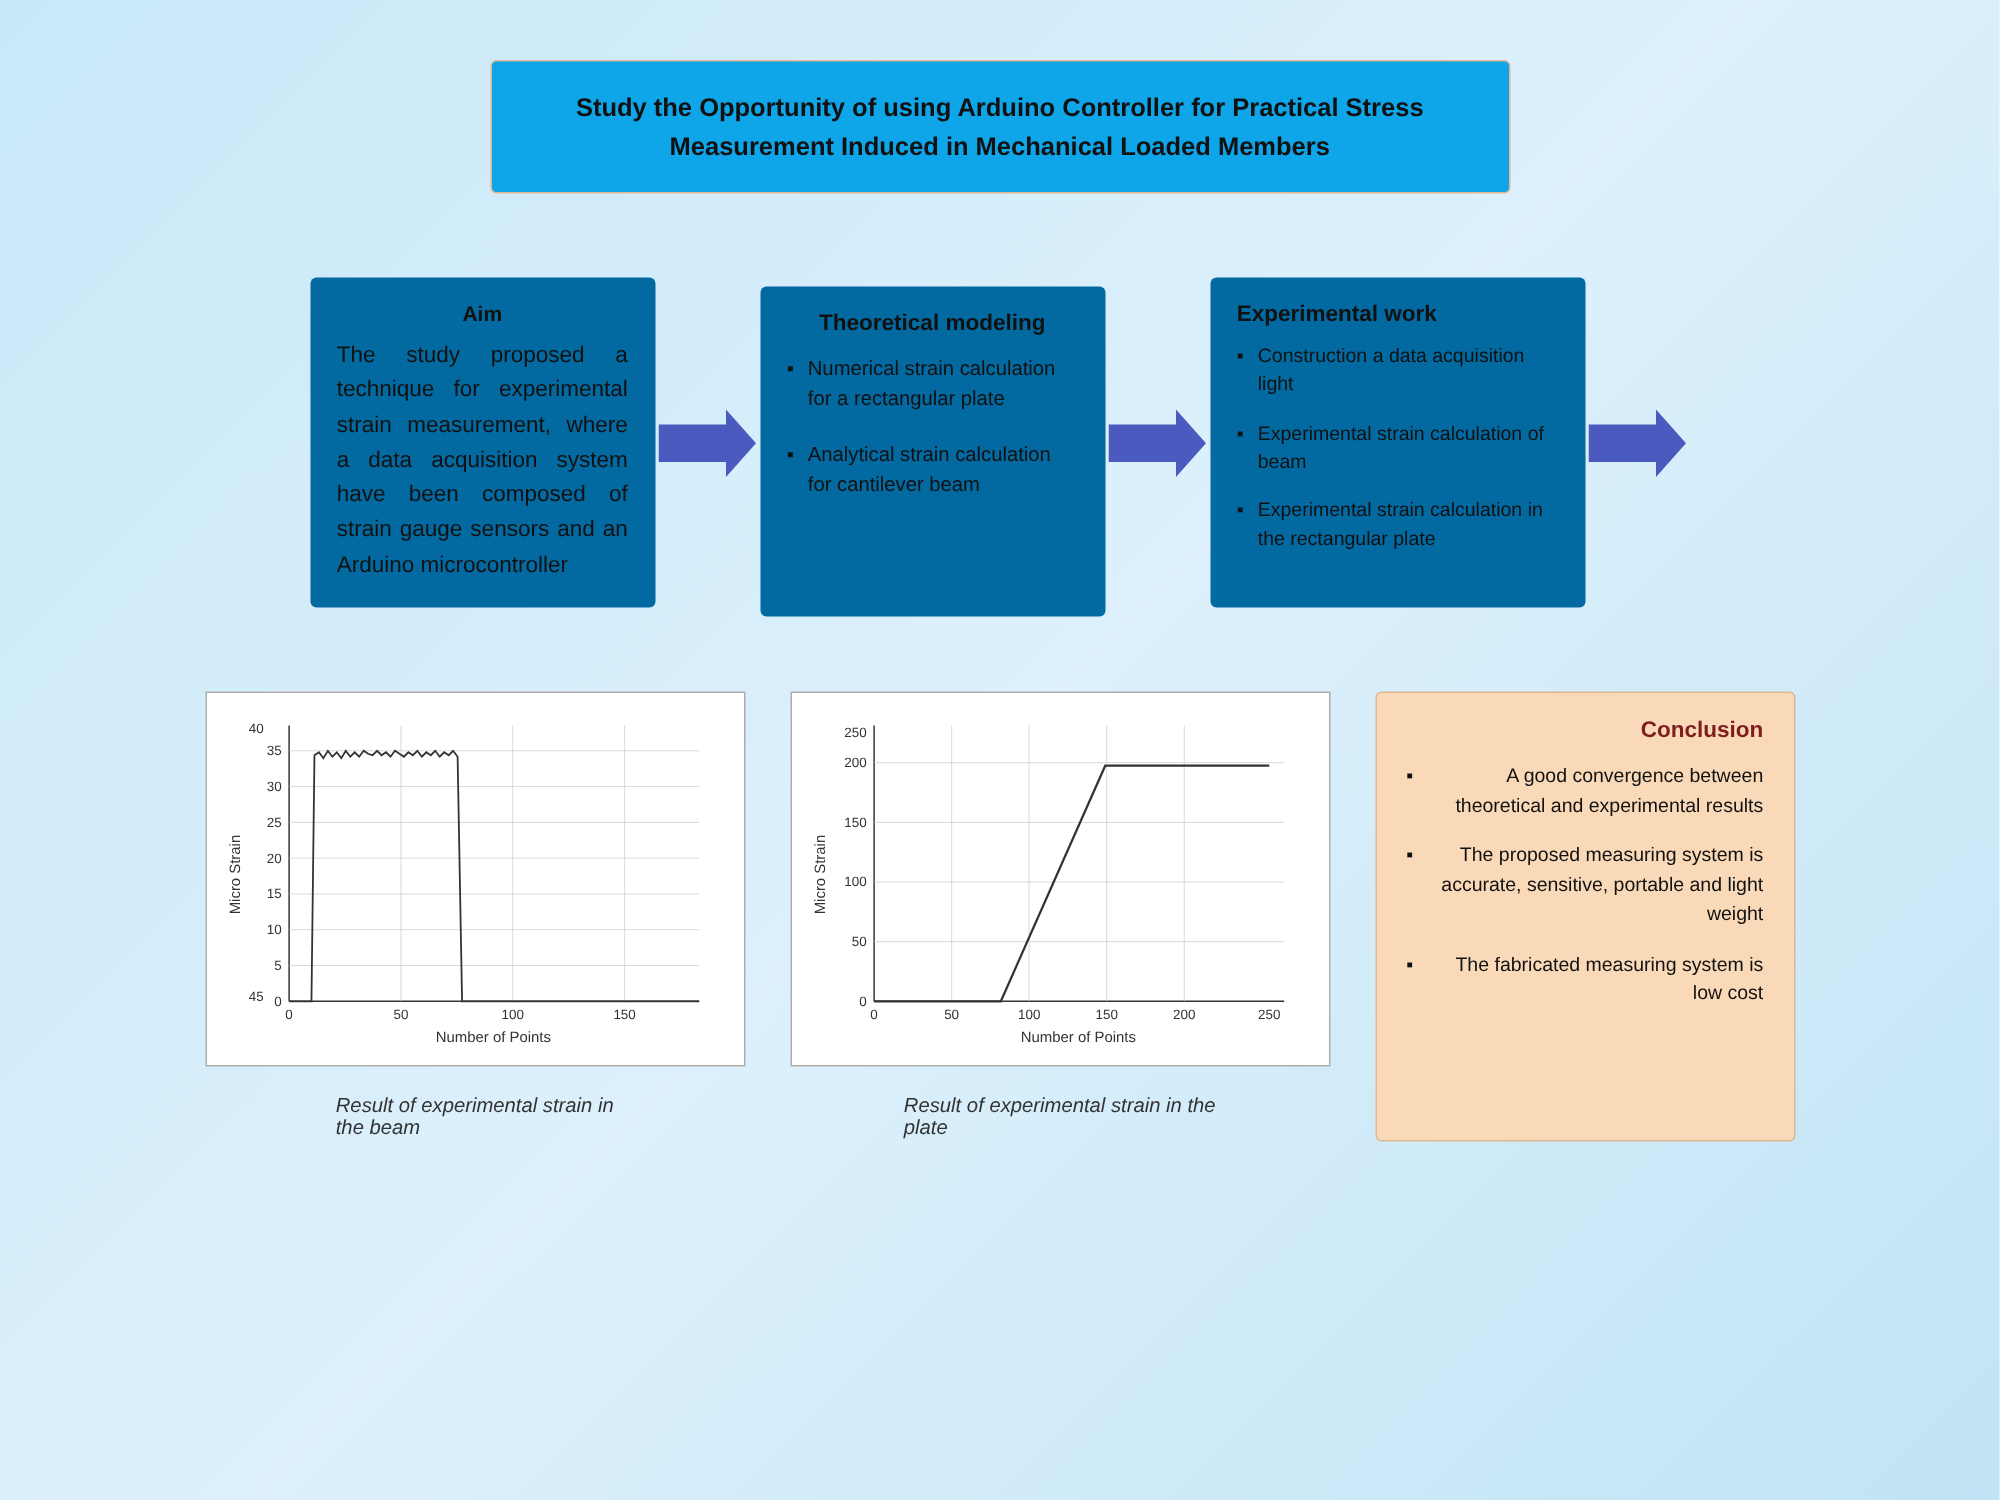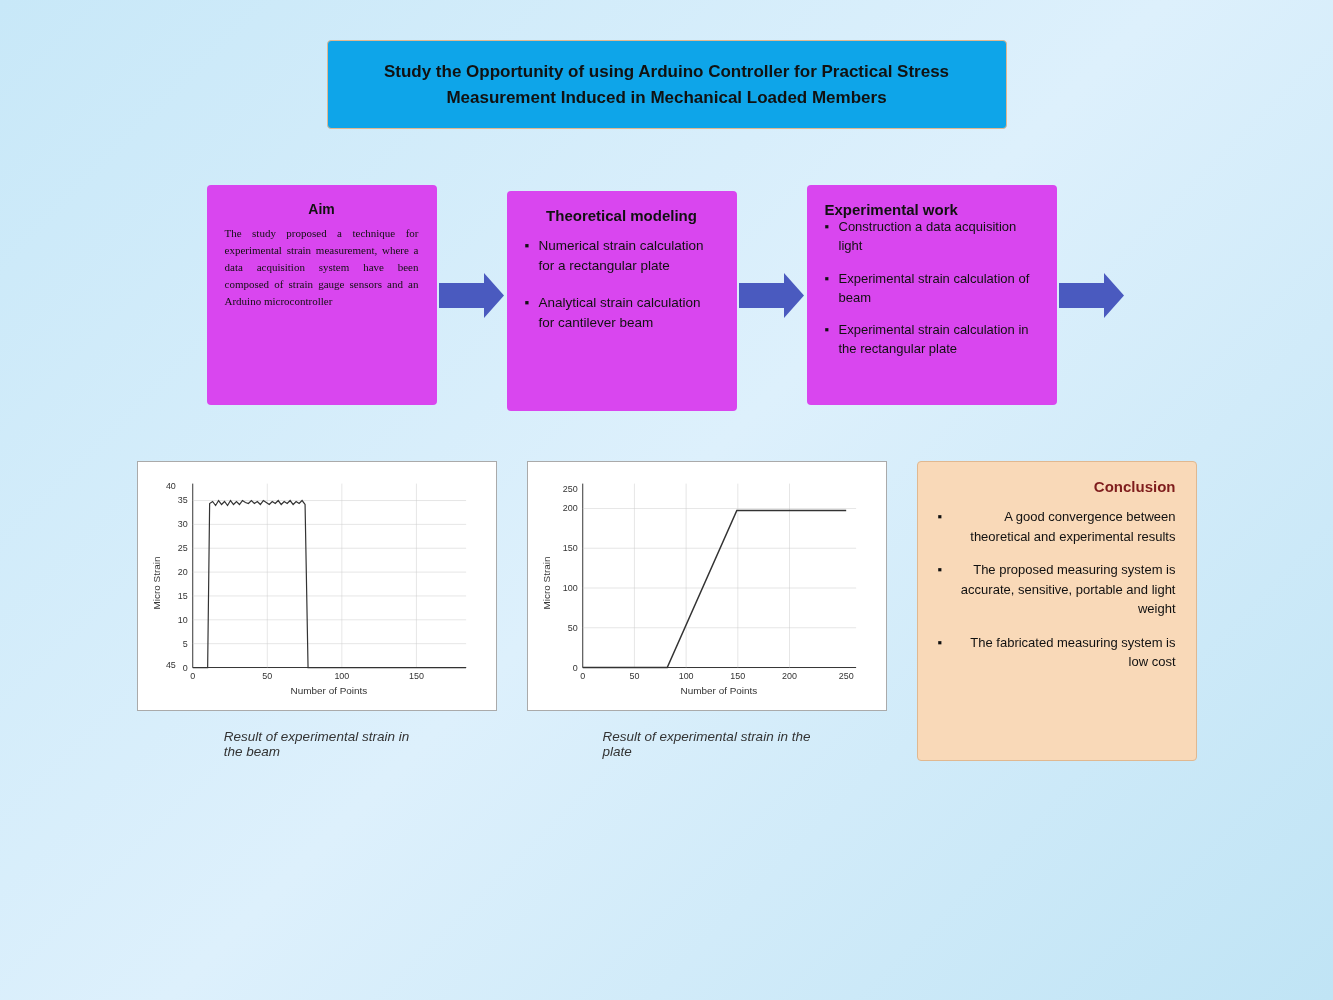--- a/index.html
+++ b/index.html
@@ -38,42 +38,41 @@
     
     .flow-row {
       display: flex;
       align-items: center;
       justify-content: center;
       gap: 0;
       margin-bottom: 50px;
     }
 
     .green-box {
-      background: #d946ef;
+      background: #0369a1;
       border-radius: 4px;
       padding: 16px 18px;
       color: #111;
       min-height: 220px;
     }
 
     .box-aim {
       width: 230px;
       font-size: 13px;
     }
     .box-aim .box-title {
       text-align: center;
       font-weight: bold;
       font-size: 14px;
       margin-bottom: 8px;
     }
     .box-aim p {
-      font-size: 11px;
+      font-size: 15px;
       line-height: 1.55;
       text-align: justify;
-      font-family: Liberation Serif, serif;
     }
 
     .box-theoretical {
       width: 230px;
       font-size: 13px;
       margin-top: 12px;
     }
     .box-theoretical .box-title {
       text-align: center;
       font-weight: bold;
@@ -98,20 +97,21 @@
       top: 0;
     }
 
     .box-experimental {
       width: 250px;
       font-size: 13px;
     }
     .box-experimental .box-title {
       font-weight: bold;
       font-size: 15px;
+      margin-bottom: 10px;
     }
     .box-experimental ul {
       list-style: none;
       padding: 0;
     }
     .box-experimental ul li {
       padding-left: 14px;
       position: relative;
       margin-bottom: 14px;
       font-size: 13px;

